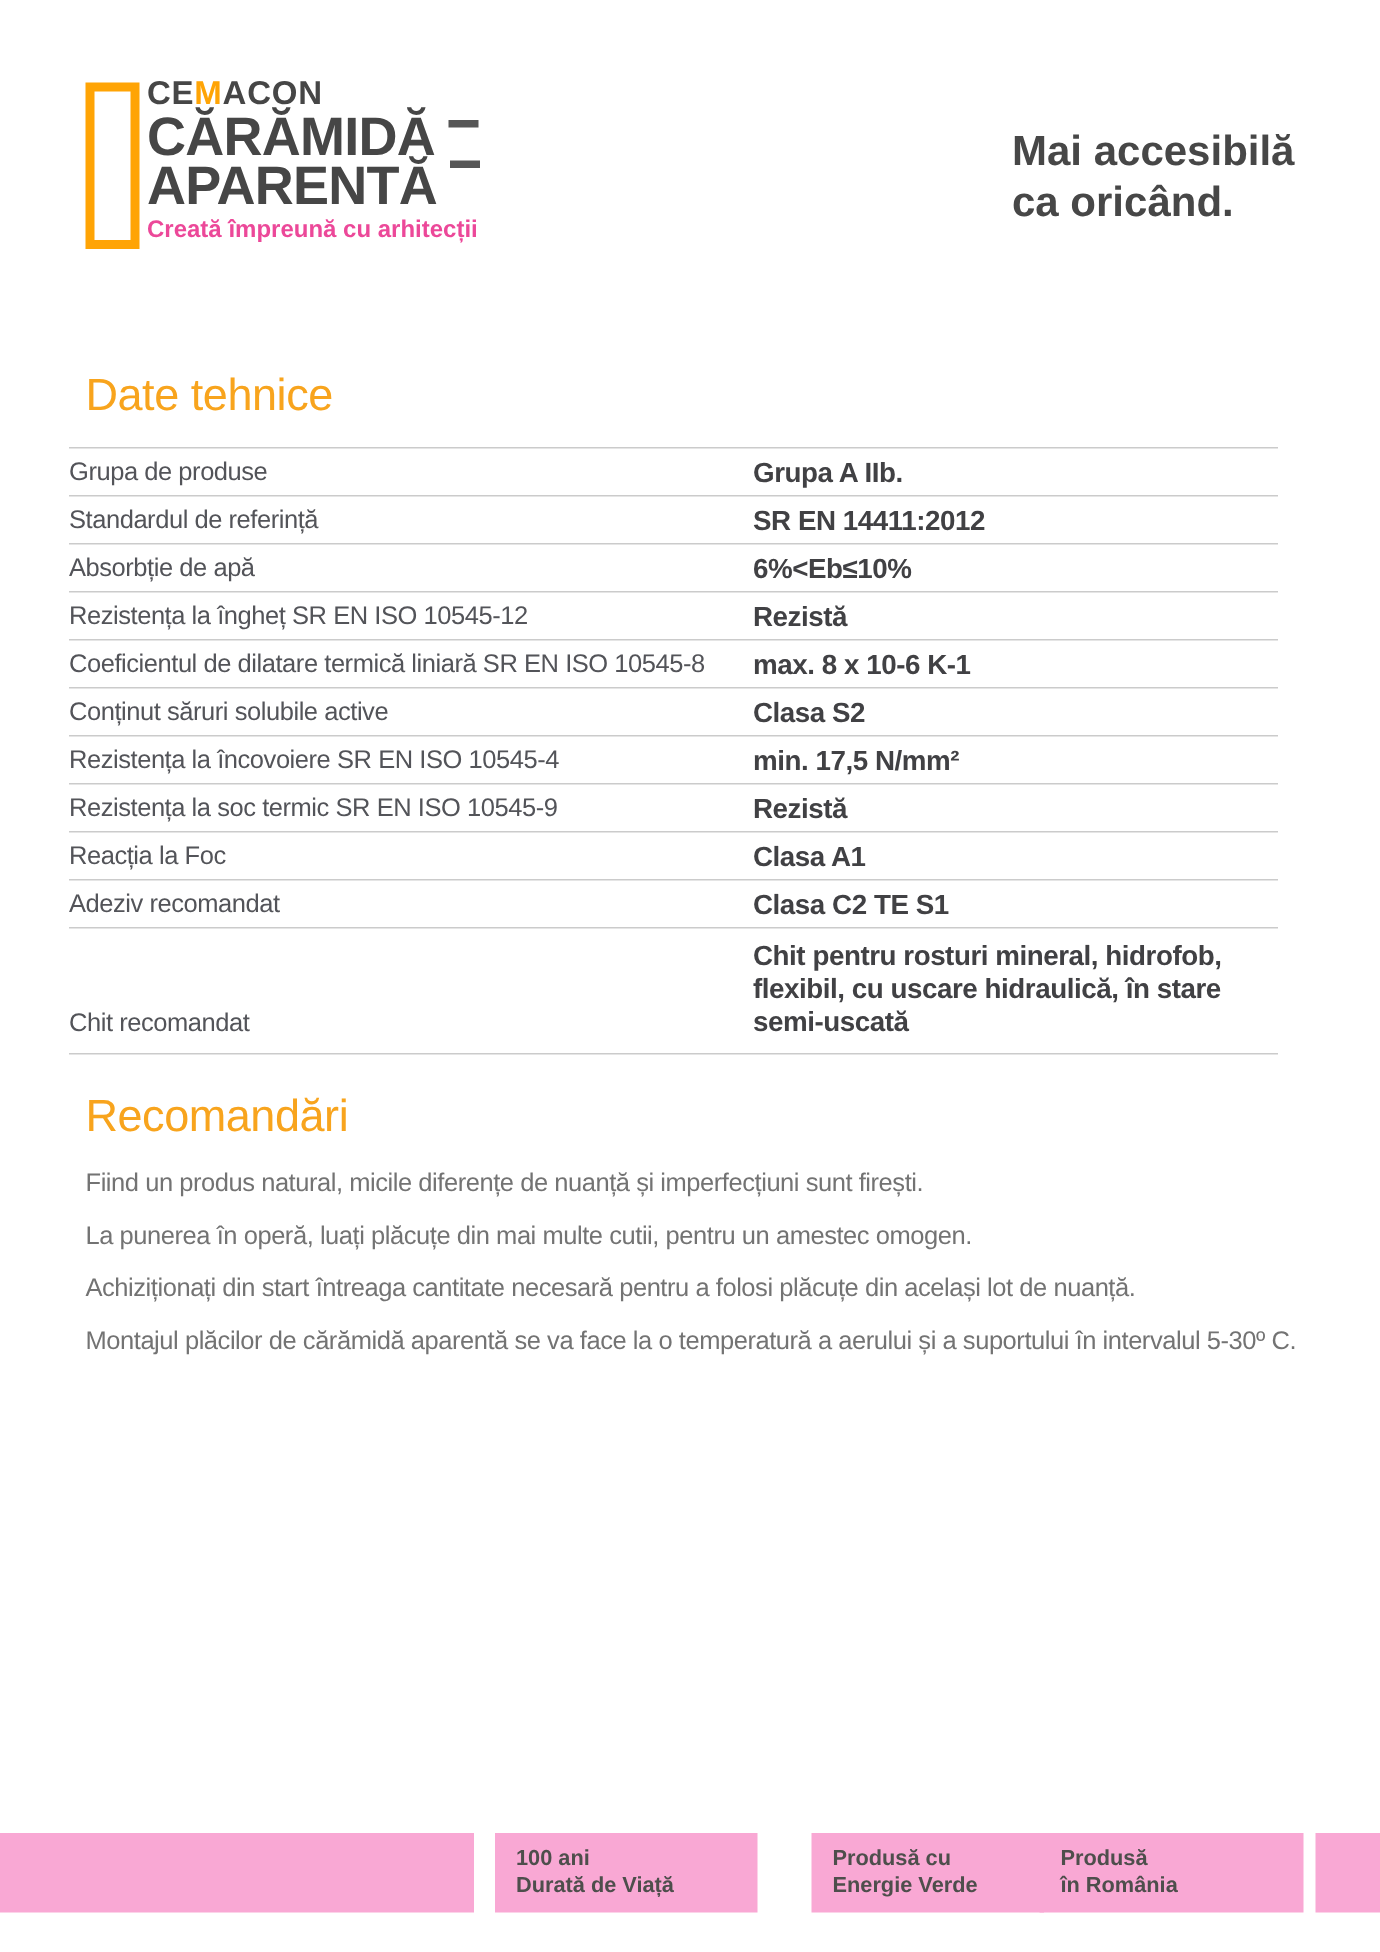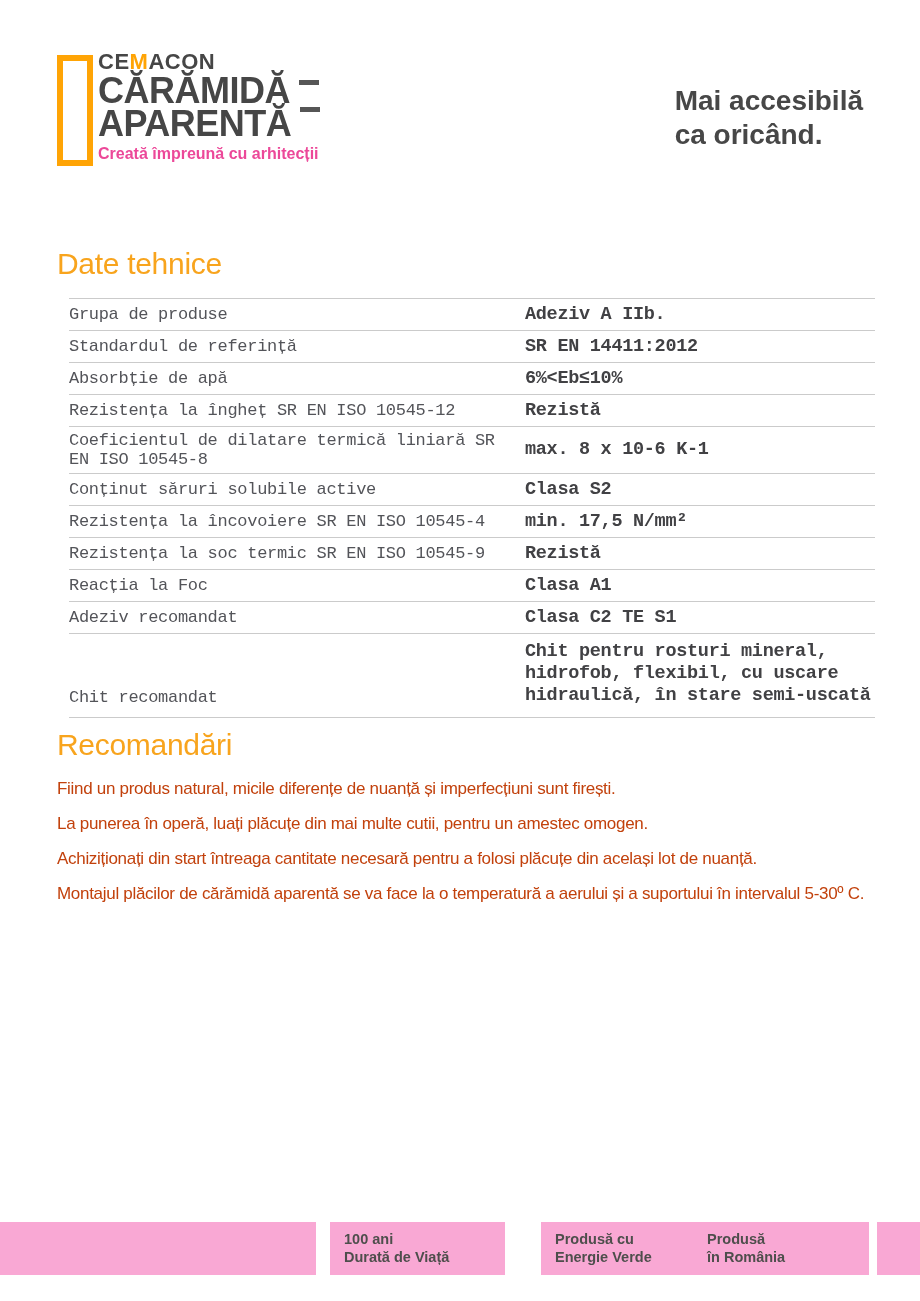--- a/index.html
+++ b/index.html
@@ -61,23 +61,22 @@
     font-size: 30px;
     font-weight: 400;
     color: #F8A41D;
     letter-spacing: -0.3px;
   }
 
   
   .tech-title { position: absolute; left: 57px; top: 247px; }
   .tech-table {
     position: absolute;
-    left: 69px; top: 298px;
+    left: 46px; top: 298px;
     width: 806px;
-    font-family: Liberation Mono, monospace;
   }
   .t-row {
     display: flex;
     align-items: center;
     min-height: 32px;
     border-top: 1px solid #cbcbcb;
     padding: 4px 0;
   }
   .t-row:last-child { border-bottom: 1px solid #cbcbcb; align-items: flex-end; padding: 7px 0 10px 0; }
   .t-label {
@@ -97,21 +96,21 @@
     max-width: 350px;
   }
 
   
   .reco { position: absolute; left: 57px; top: 728px; width: 808px; }
   .reco-paragraphs { margin-top: 16px; }
   .reco-paragraphs p {
     margin: 0 0 13px 0;
     font-size: 17px;
     line-height: 22px;
-    color: #c2410c;
+    color: #737373;
     letter-spacing: -0.3px;
   }
 
   
   .footer-block {
     position: absolute;
     top: 1222px;
     height: 53px;
     background: #f9a8d4;
   }
@@ -145,21 +144,21 @@
   <div class="slogan">
     <div>Mai accesibilă</div>
     <div>ca oricând.</div>
   </div>
 
   <div class="section-title tech-title">Date tehnice</div>
 
   <div class="tech-table">
     <div class="t-row">
       <div class="t-label">Grupa de produse</div>
-      <div class="t-value">Adeziv A IIb.</div>
+      <div class="t-value">Grupa A IIb.</div>
     </div>
     <div class="t-row">
       <div class="t-label">Standardul de referință</div>
       <div class="t-value">SR EN 14411:2012</div>
     </div>
     <div class="t-row">
       <div class="t-label">Absorbție de apă</div>
       <div class="t-value">6%&lt;Eb≤10%</div>
     </div>
     <div class="t-row">

